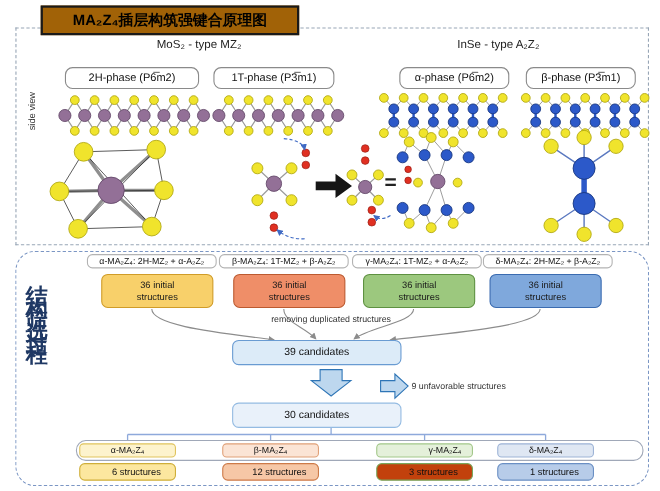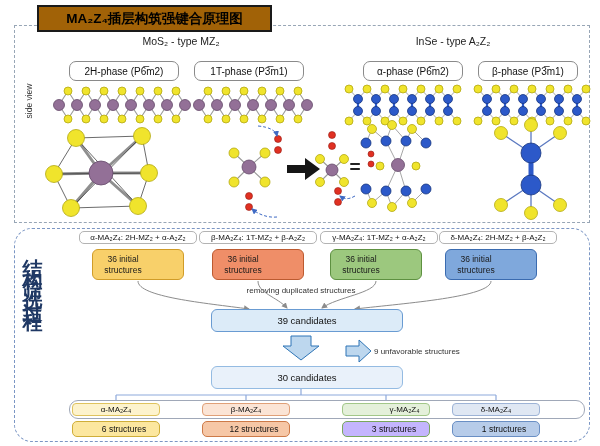--- a/index.html
+++ b/index.html
@@ -12,21 +12,21 @@
 
   
   .top-panel{position:absolute;left:14px;top:25px;width:576px;height:198px;
     border:1px dashed #98a6b6;box-sizing:border-box;}
   .hdr{position:absolute;font-size:10.5px;color:#222;white-space:nowrap;transform:translateX(-50%);}
   .hdr-left{left:166px;top:9px;}
   .hdr-right{left:438px;top:9px;}
   .phase-box{position:absolute;top:35px;height:20px;border:1px solid #8a8a8a;border-radius:7px;
     background:#fff;display:flex;align-items:center;justify-content:center;font-size:10px;
     color:#111;box-sizing:border-box;white-space:nowrap;}
-  .pb-2h{left:44px;width:110px;margin-left:10px;}
+  .pb-2h{left:44px;width:122px;}
   .pb-1t{left:179px;width:110px;}
   .pb-al{left:348px;width:100px;}
   .pb-be{left:463px;width:100px;}
   .side-view{position:absolute;left:-14px;top:70px;width:56px;text-align:center;font-size:8.5px;
     color:#333;transform:rotate(-90deg);white-space:nowrap;}
   .structs{position:absolute;left:0;top:0;width:576px;height:198px;}
   .equals{position:absolute;left:330px;top:131px;width:20px;text-align:center;font-size:19px;
     font-weight:bold;color:#222;line-height:1;}
 
   
@@ -52,51 +52,51 @@
   .chev{fill:#bdd7ee;stroke:#2e75b6;stroke-width:1;}
 
   .f-label{position:absolute;top:2px;height:13px;border:1px solid #b3b3b3;border-radius:5px;
     background:#fff;display:flex;align-items:center;justify-content:center;font-size:8px;
     color:#111;box-sizing:border-box;white-space:nowrap;padding:0 3px;}
   .fl-a{left:64px;width:118px;}
   .fl-b{left:184px;width:118px;}
   .fl-g{left:305px;width:118px;}
   .fl-d{left:424px;width:118px;}
 
-  .count-box{position:absolute;top:20px;width:92px;height:31px;border-radius:6px;display:flex;
-    align-items:center;text-align:center;font-size:8.5px;line-height:1.25;
+  .count-box{position:absolute;top:20px;width:102px;height:31px;border-radius:6px;display:flex;
+    align-items:center;justify-content:center;text-align:center;font-size:8.5px;line-height:1.25;
     color:#1a1a1a;box-sizing:border-box;}
   .count-box span{width:60px;}
   .cb-a{left:77px;background:#f8d06a;border:1.5px solid #d09c28;}
   .cb-b{left:197px;background:#ef8e68;border:1.5px solid #bc5a30;}
   .cb-g{left:315px;background:#9cc87e;border:1.5px solid #5e9141;}
   .cb-d{left:430px;background:#7fa8dc;border:1.5px solid #3a6bb0;}
 
   .removing{position:absolute;left:286px;top:57px;transform:translateX(-50%);font-size:8px;
     color:#333;white-space:nowrap;}
-  .cand{position:absolute;left:196px;width:192px;height:23px;border-radius:6px;display:flex;
+  .cand{position:absolute;left:196px;width:154px;height:23px;border-radius:6px;display:flex;
     align-items:center;justify-content:center;font-size:9.5px;color:#111;box-sizing:border-box;}
   .cand39{top:80px;background:#dcebf8;border:1px solid #699bd2;}
   .cand30{top:137px;background:#e9f1fa;border:1px solid #94bbe2;}
   .unfav{position:absolute;left:359px;top:118px;font-size:8px;color:#333;white-space:nowrap;}
 
   .final-wrap{position:absolute;left:54px;top:171px;width:516px;height:19px;
     border:1px solid #a0a8b8;border-radius:9px;box-sizing:border-box;background:#fff;}
   .f-chip{position:absolute;top:174px;width:88px;height:13px;border-radius:4px;display:flex;
     align-items:center;justify-content:center;font-size:8px;color:#111;box-sizing:border-box;white-space:nowrap;}
   .fc-a{left:57px;background:#fdf3cd;border:1px solid #dfc35e;}
   .fc-b{left:187px;background:#fbe4d5;border:1px solid #e0a078;}
   .fc-g{left:327px;background:#e4f0da;border:1px solid #a2c789;padding-left:37px;}
   .fc-d{left:437px;background:#dfe7f3;border:1px solid #9db3d6;}
 
   .final-count{position:absolute;top:192px;width:88px;height:16px;border-radius:5px;display:flex;
     align-items:center;justify-content:center;font-size:8.5px;color:#111;box-sizing:border-box;white-space:nowrap;padding-left:16px;}
   .fn-a{left:57px;background:#fce79f;border:1px solid #cfae39;}
   .fn-b{left:187px;background:#f6c7a6;border:1px solid #cd7a48;}
-  .fn-g{left:327px;background:#c4b5fd;border:1px solid #79a75c;}
+  .fn-g{left:327px;background:#c2410c;border:1px solid #79a75c;}
   .fn-d{left:437px;background:#b7cce9;border:1px solid #6a8fc4;}
 </style>
 </head>
 <body>
 
 <div class="canvas">
 
   <div class="title-box">MA₂Z₄插层构筑强键合原理图</div>
 
   <div class="top-panel">

